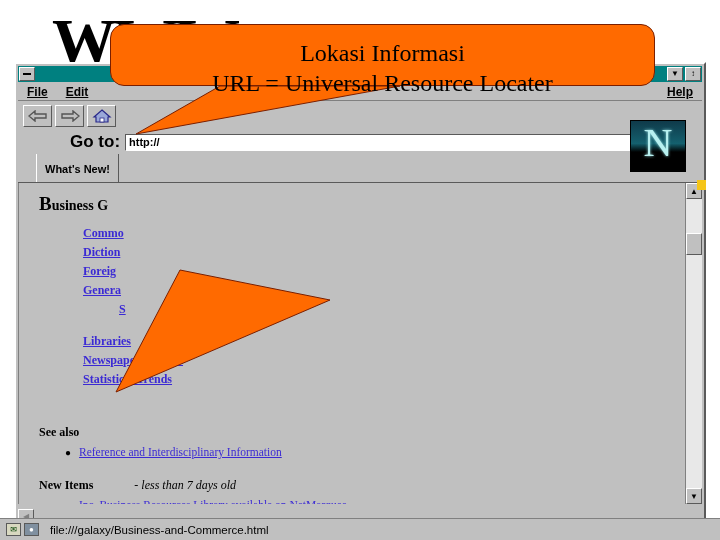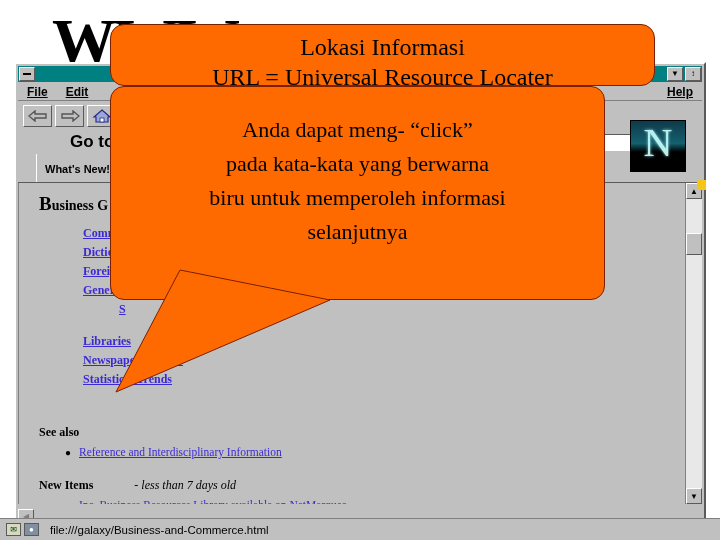--- a/index.html
+++ b/index.html
@@ -220,21 +220,21 @@
   .bubble {
     position:absolute; z-index:10;
     background:#ff6a00; border:1px solid #7a1f00;
     font-family:"Liberation Serif", serif;
     color:#000; text-align:center;
   }
   #bubble-top {
     left:110px; top:24px; width:545px; height:62px;
     border-radius:14px;
     font-size:24px; line-height:30px;
-    padding-top:7px;
+    padding-top:13px;
   }
   #bubble-main {
     left:110px; top:86px; width:495px; height:214px;
     border-radius:14px;
     font-size:22px; line-height:34px;
     padding-top:26px;
   }
   
   #tails { position:absolute; inset:0; z-index:9; pointer-events:none; }
   #tails2 { position:absolute; inset:0; z-index:11; pointer-events:none; }
@@ -381,20 +381,14 @@
   <svg id="tails2" viewBox="0 0 720 540">
 
     <polygon points="180,270 116,392 330,300" fill="#ff6a00" stroke="#7a1f00" stroke-width="1"></polygon>
   </svg>
 
   <div id="bubble-top" class="bubble">
     <div>Lokasi Informasi</div>
     <div>URL = Universal Resource Locater</div>
   </div>
 
-  <div id="bubble-main" class="bubble">
-    <div>Anda dapat meng- “click”</div>
-    <div>pada kata-kata yang berwarna</div>
-    <div>biru untuk memperoleh informasi</div>
-    <div>selanjutnya</div>
-  </div>
 
 </div>
 
 </body></html>

